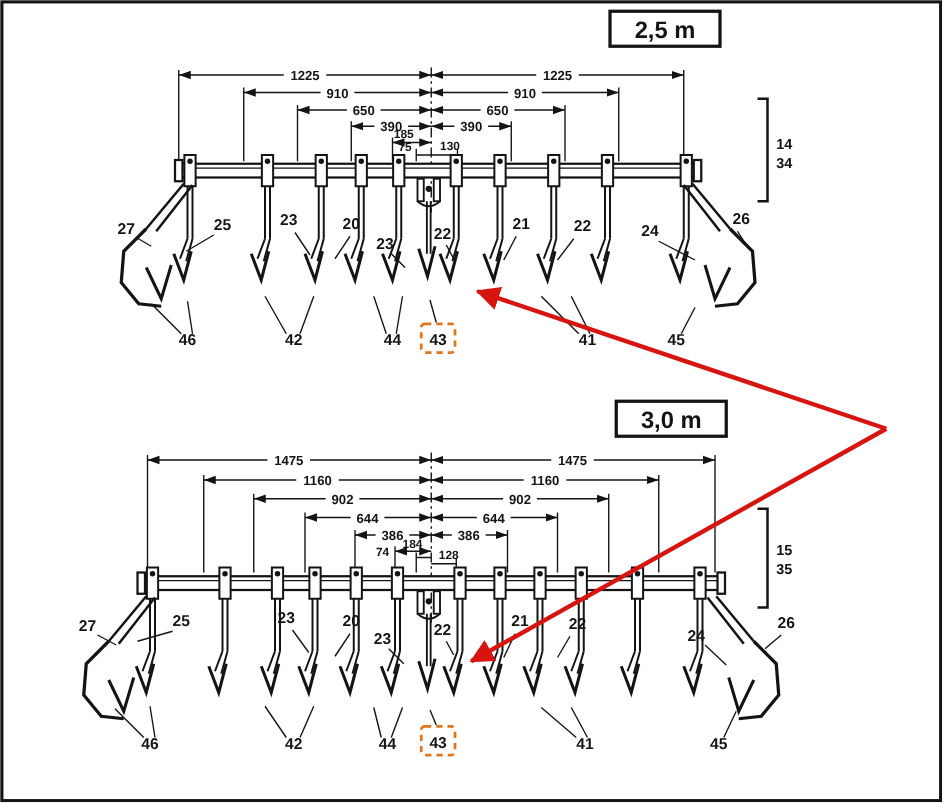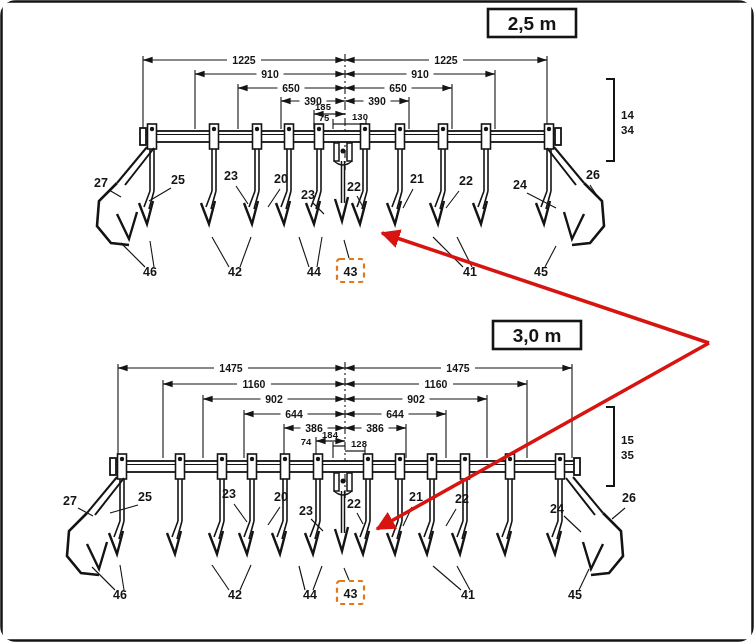--- a/index.html
+++ b/index.html
@@ -1,17 +1,17 @@
 <!DOCTYPE html>
 <html><head>
 <meta charset="utf-8">
 <style>
   html,body{margin:0;padding:0;background:#fff;}
   .stage{position:relative;width:754px;height:642px;background:#fff;overflow:hidden;
-         font-family:"Liberation Sans",sans-serif;border-radius:16px;}
+         font-family:"Liberation Sans",sans-serif;}
   svg{display:block;}
   
   .dl{stroke:#141414;stroke-width:1.2;fill:none;}
   .xl{stroke:#141414;stroke-width:1.1;}
   .cl{stroke:#141414;stroke-width:1.1;stroke-dasharray:8 3 2 3;}
   .dbg{fill:#ffffff;}
   .dt{font:bold 10.5px "Liberation Sans",sans-serif;fill:#141414;text-anchor:middle;}
   .dts{font:bold 9.5px "Liberation Sans",sans-serif;fill:#141414;text-anchor:middle;}
   
   .ct{font:bold 12.5px "Liberation Sans",sans-serif;fill:#141414;text-anchor:middle;}

